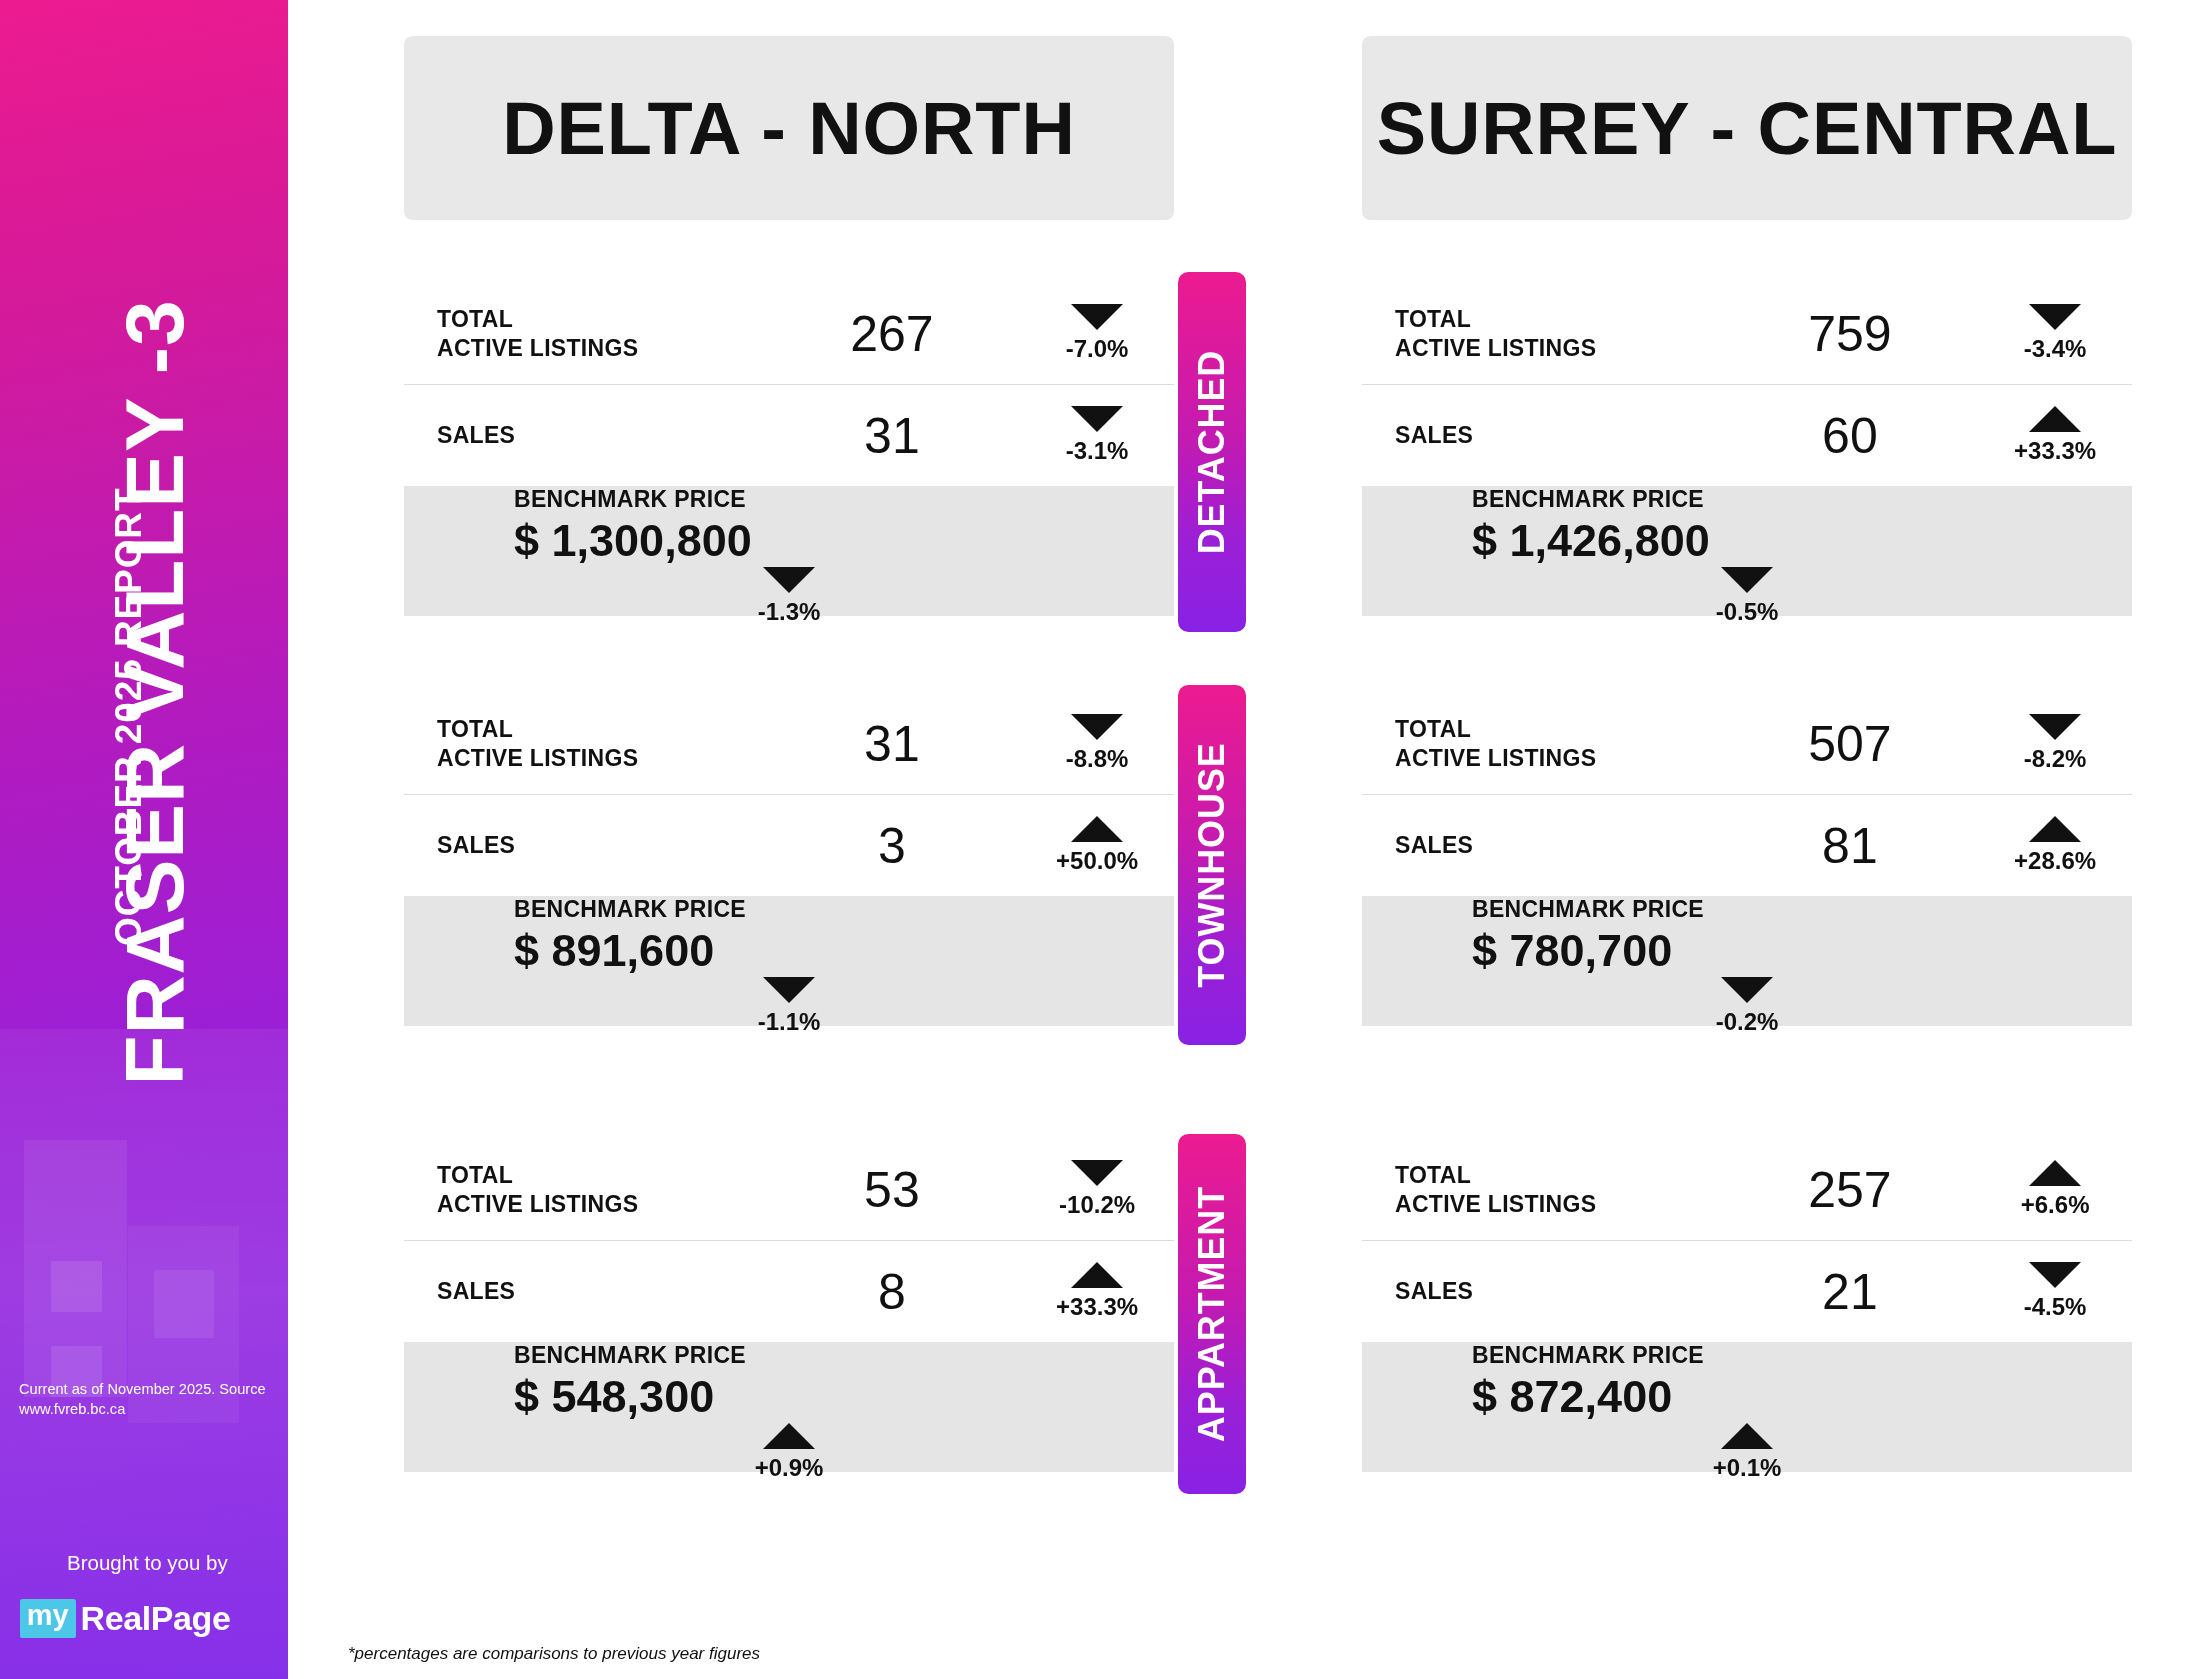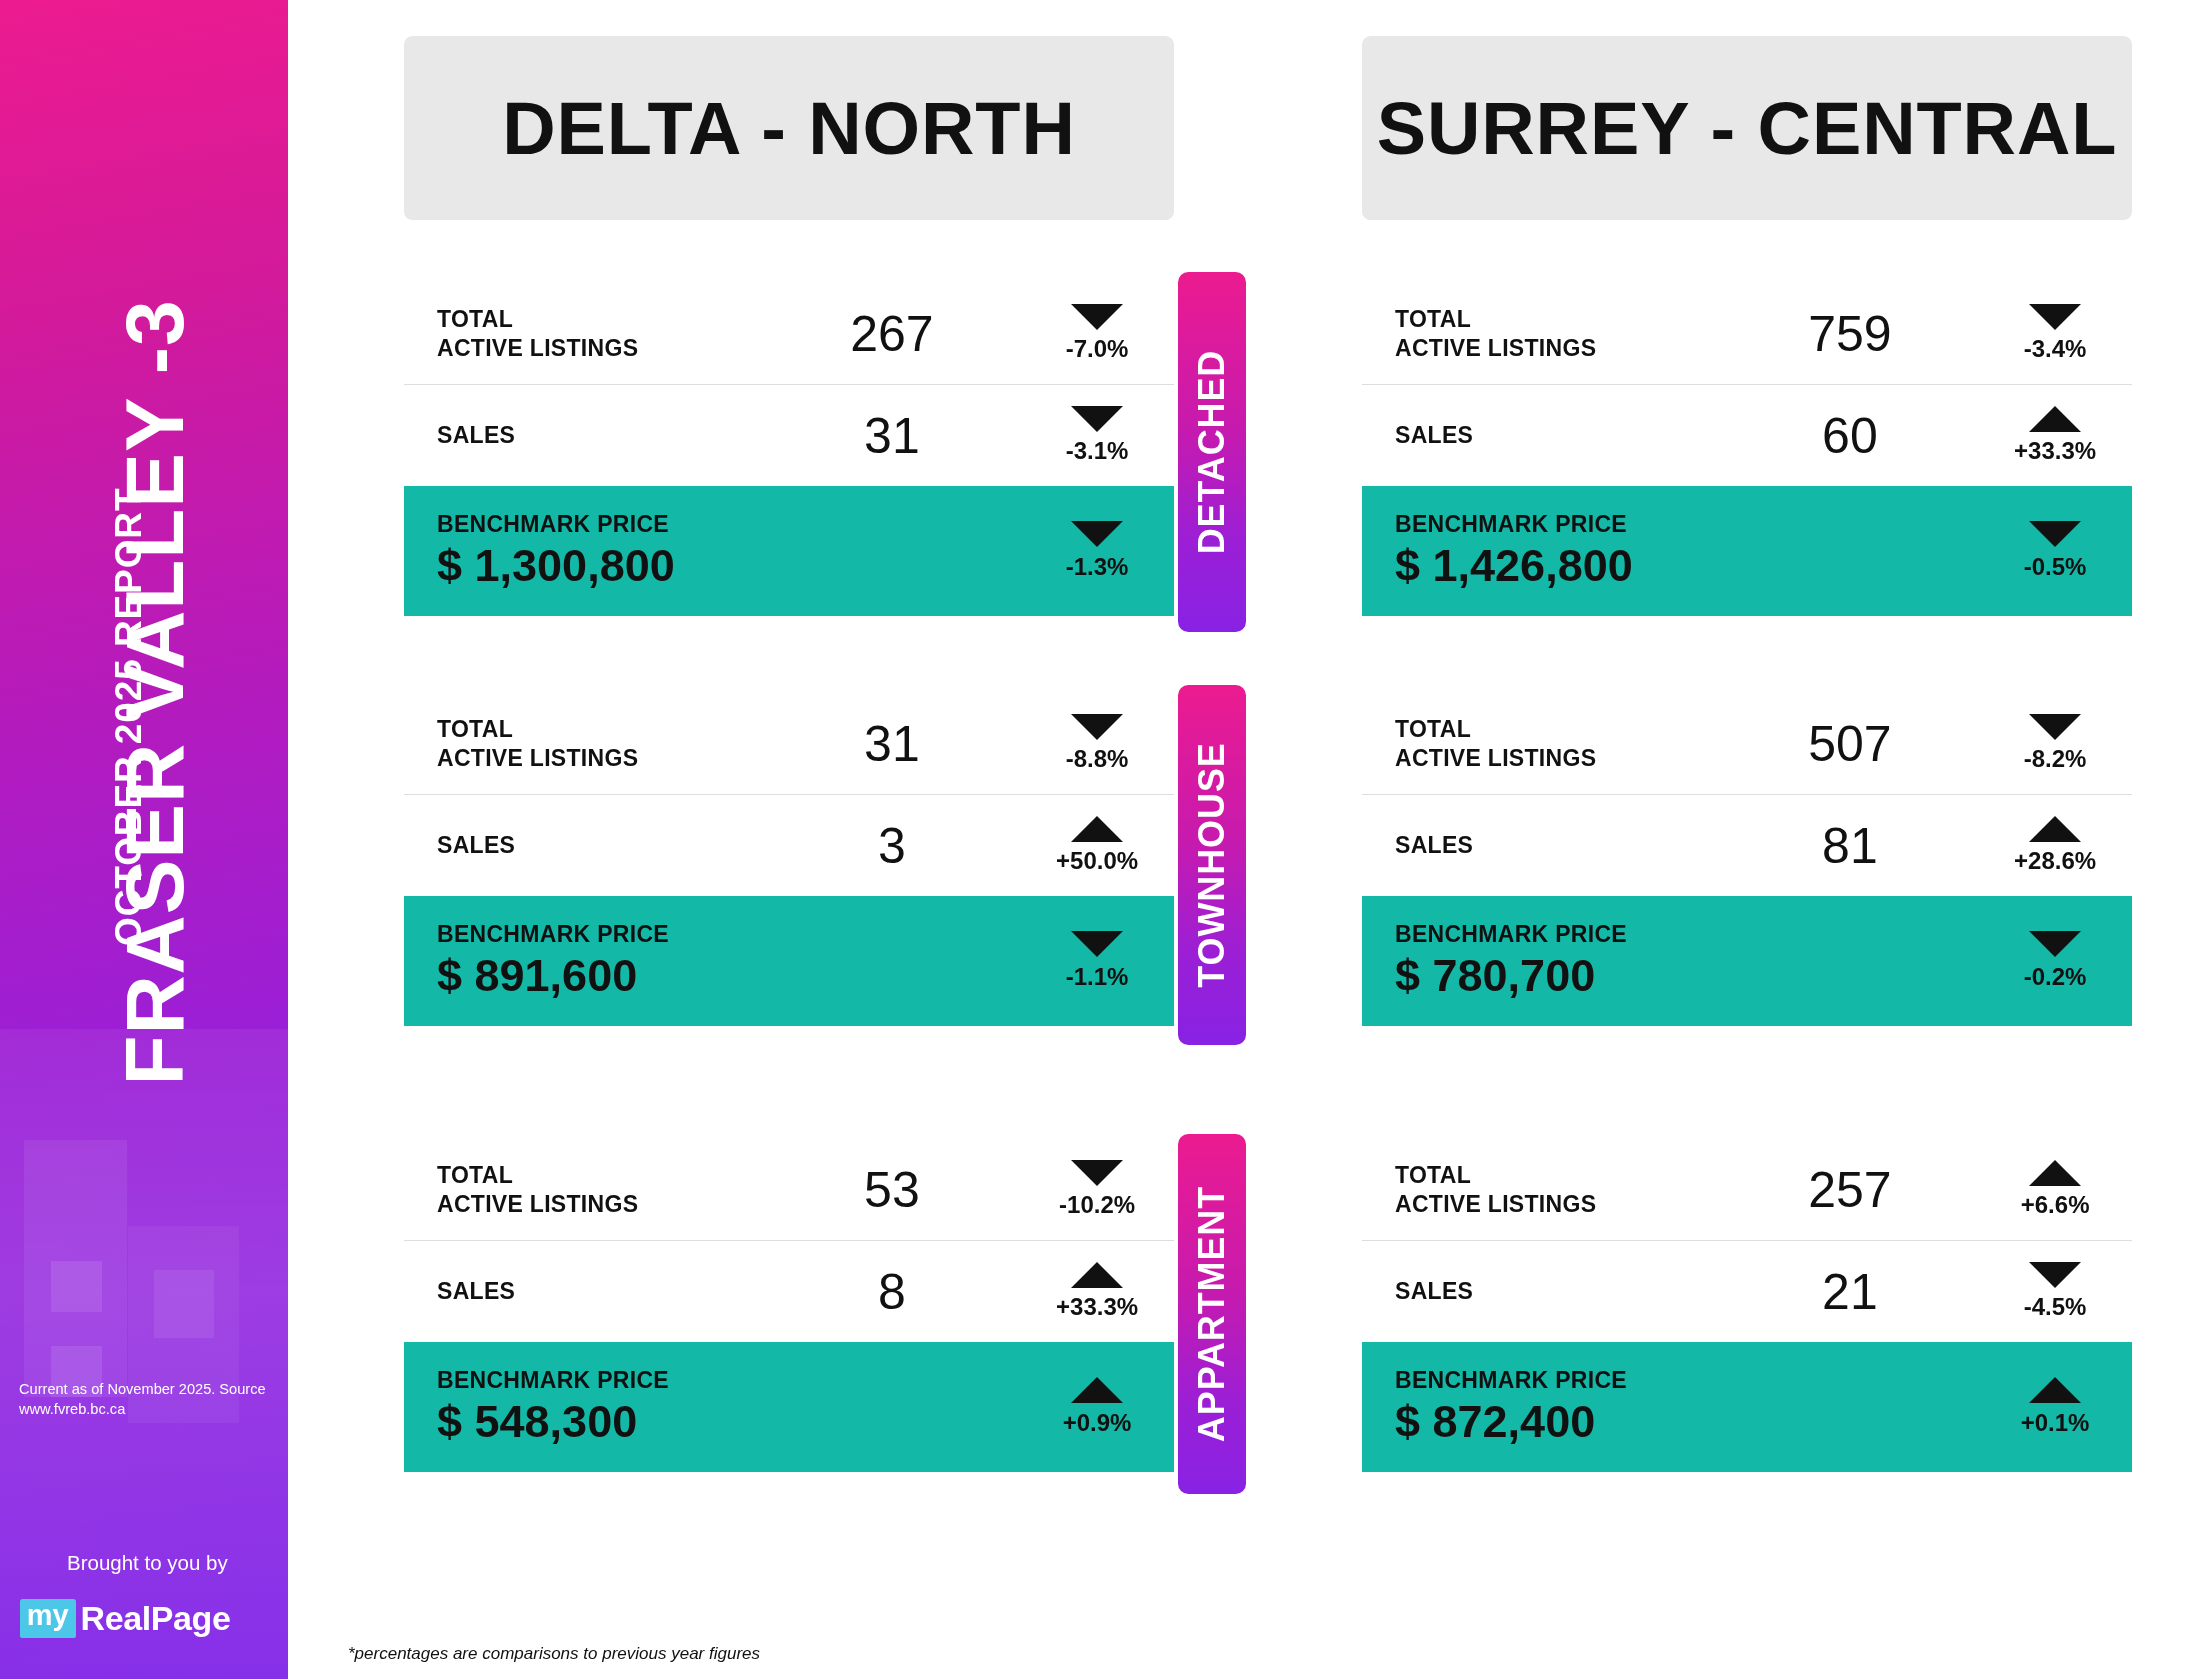--- a/index.html
+++ b/index.html
@@ -235,25 +235,26 @@
     border-bottom: 26px solid #111111;
   }
   .chg-text {
     font-size: 24px;
     font-weight: bold;
     color: #111111;
     margin-top: 5.1px;
   }
 
   .bench-row {
-    background: #14b8a6;
+    background: #e5e5e5;
     height: 130px;
     display: flex;
     align-items: center;
     position: relative;
+    flex-direction: column;
   }
   .bench-left {
     padding-left: 33px;
     width: 616px;
     box-sizing: border-box;
   }
   .bench-title {
     font-size: 23px;
     font-weight: bold;
     letter-spacing: 0.3px;

